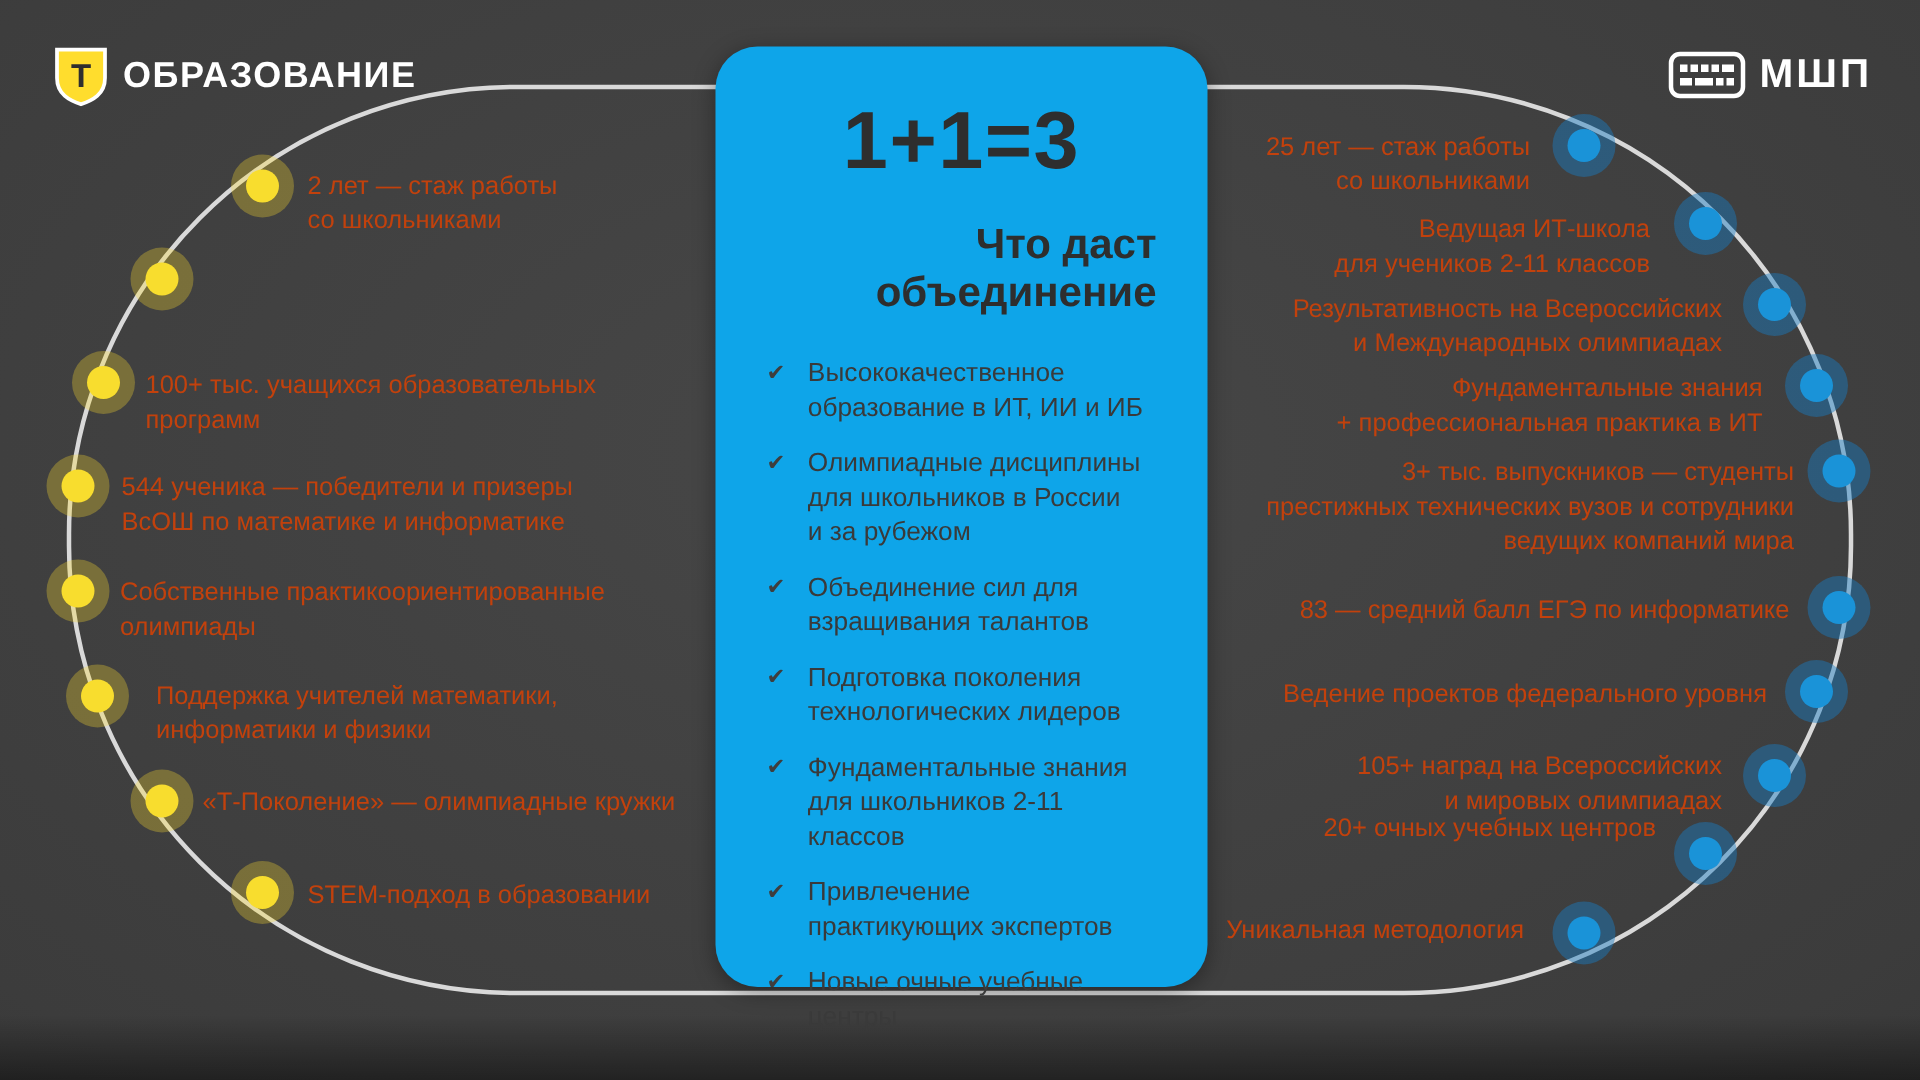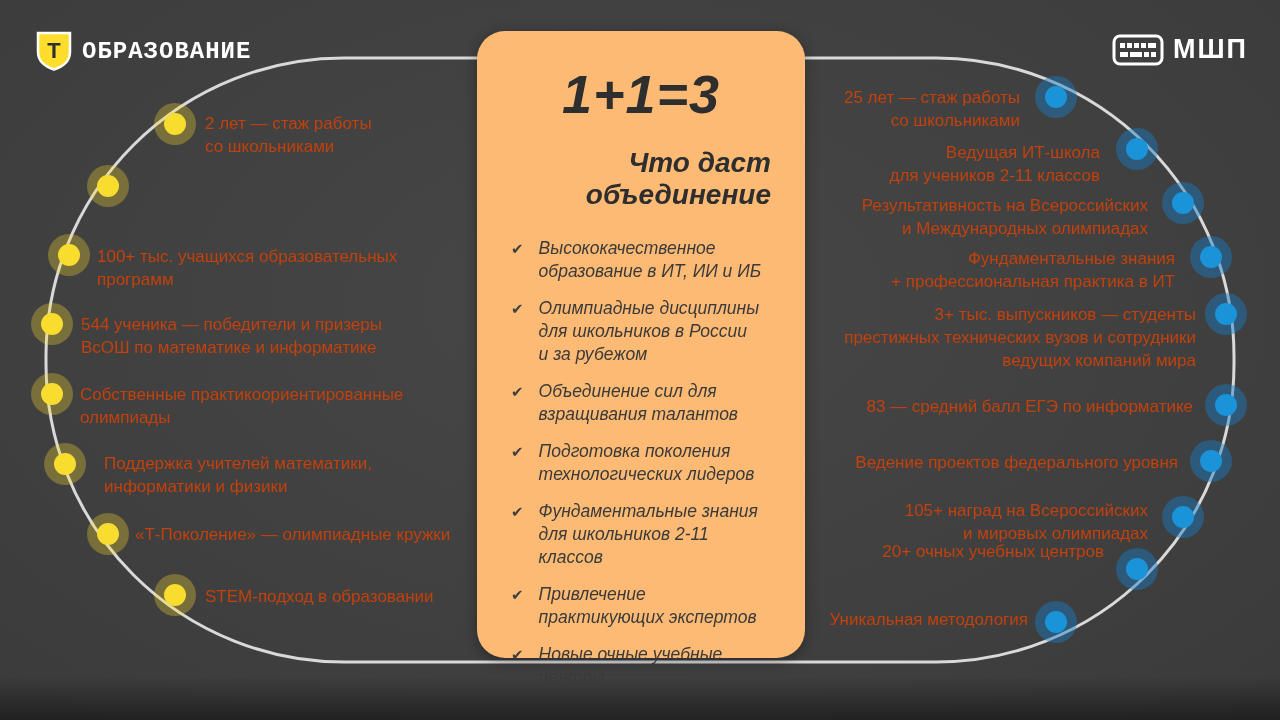--- a/index.html
+++ b/index.html
@@ -8,42 +8,42 @@
     font-family:"Liberation Sans","DejaVu Sans",sans-serif;
     background:
       linear-gradient(to bottom, rgba(0,0,0,0) 94%, rgba(0,0,0,0.45) 100%),
       radial-gradient(120% 130% at 48% 42%, #474747 0%, #3c3c3c 55%, #2b2b2b 100%);
   }
   .stage{position:absolute;inset:0;}
   svg.arc-layer{position:absolute;left:0;top:0;}
 
   
   .logo-left{position:absolute;left:36px;top:31px;display:flex;align-items:center;gap:10px;}
-  .logo-left .brand-text{color:#fff;font-weight:800;font-size:24px;letter-spacing:1px;font-family:Liberation Mono, monospace;}
+  .logo-left .brand-text{color:#fff;font-weight:800;font-size:24px;letter-spacing:1px;}
   .logo-right{position:absolute;right:32px;top:34px;display:flex;align-items:flex-start;gap:9px;}
   .logo-right .brand-text{color:#fff;font-weight:800;font-size:27px;letter-spacing:2px;}
 
   
   .dot{position:absolute;width:42px;height:42px;border-radius:50%;
        transform:translate(-50%,-50%);display:flex;align-items:center;justify-content:center;}
   .dot::after{content:"";width:22px;height:22px;border-radius:50%;display:block;}
   .dot.yellow{background:rgba(255,221,45,0.30);}
   .dot.yellow::after{background:#f8dd2e;}
   .dot.blue{background:rgba(25,125,195,0.45);}
   .dot.blue::after{background:#1a93d8;}
 
   
   .side-item{position:absolute;color:#c2410c;font-size:17px;line-height:23px;
              white-space:pre-line;font-weight:400;}
   .side-item.right{text-align:right;}
 
   
   .card{position:absolute;left:477px;top:31px;width:328px;height:627px;
-        background:#fdba74;border-radius:28px;box-shadow:0 3px 14px rgba(0,0,0,0.35);
-        box-sizing:border-box;padding:26px 34px 0 34px;font-style:italic;}
+        background:#0ea5e9;border-radius:28px;box-shadow:0 3px 14px rgba(0,0,0,0.35);
+        box-sizing:border-box;padding:26px 34px 0 34px;}
   .card-title{text-align:center;font-size:54px;font-weight:800;color:#2e2e2e;
               letter-spacing:1px;margin:6px 0 0 0;}
   .card-subtitle{text-align:right;font-size:28px;font-weight:800;color:#2e2e2e;margin:22px 0 0 0;}
   .card-list{margin-top:26px;display:flex;flex-direction:column;gap:14px;}
   .card-item{display:flex;gap:15px;align-items:flex-start;}
   .check{color:#3e3e3e;font-size:15px;line-height:23px;flex:0 0 auto;}
   .card-item-text{color:#3a3a3a;font-size:17.5px;line-height:23px;white-space:pre-line;}
 </style>
 </head>
 <body>
@@ -120,21 +120,21 @@
   <div class="side-item right" style="right:105px;top:247px">Фундаментальные знания
 + профессиональная практика в ИТ</div>
   <div class="side-item right" style="right:84px;top:303px">3+ тыс. выпускников — студенты
 престижных технических вузов и сотрудники
 ведущих компаний мира</div>
   <div class="side-item right" style="right:87px;top:395px">83 — средний балл ЕГЭ по информатике</div>
   <div class="side-item right" style="right:102px;top:451px">Ведение проектов федерального уровня</div>
   <div class="side-item right" style="right:132px;top:499px">105+ наград на Всероссийских
 и мировых олимпиадах</div>
   <div class="side-item right" style="right:176px;top:540px">20+ очных учебных центров</div>
-  <div class="side-item right" style="right:252px;top:608px">Уникальная методология</div>
+  <div class="side-item right" style="right:264px;top:608px">Уникальная методология</div>
 
   <div class="card">
     <div class="card-title">1+1=3</div>
     <div class="card-subtitle">Что даст объединение</div>
     <div class="card-list">
       <div class="card-item">
         <span class="check">✔</span>
         <span class="card-item-text">Высококачественное
 образование в ИТ, ИИ и ИБ</span>
       </div>

